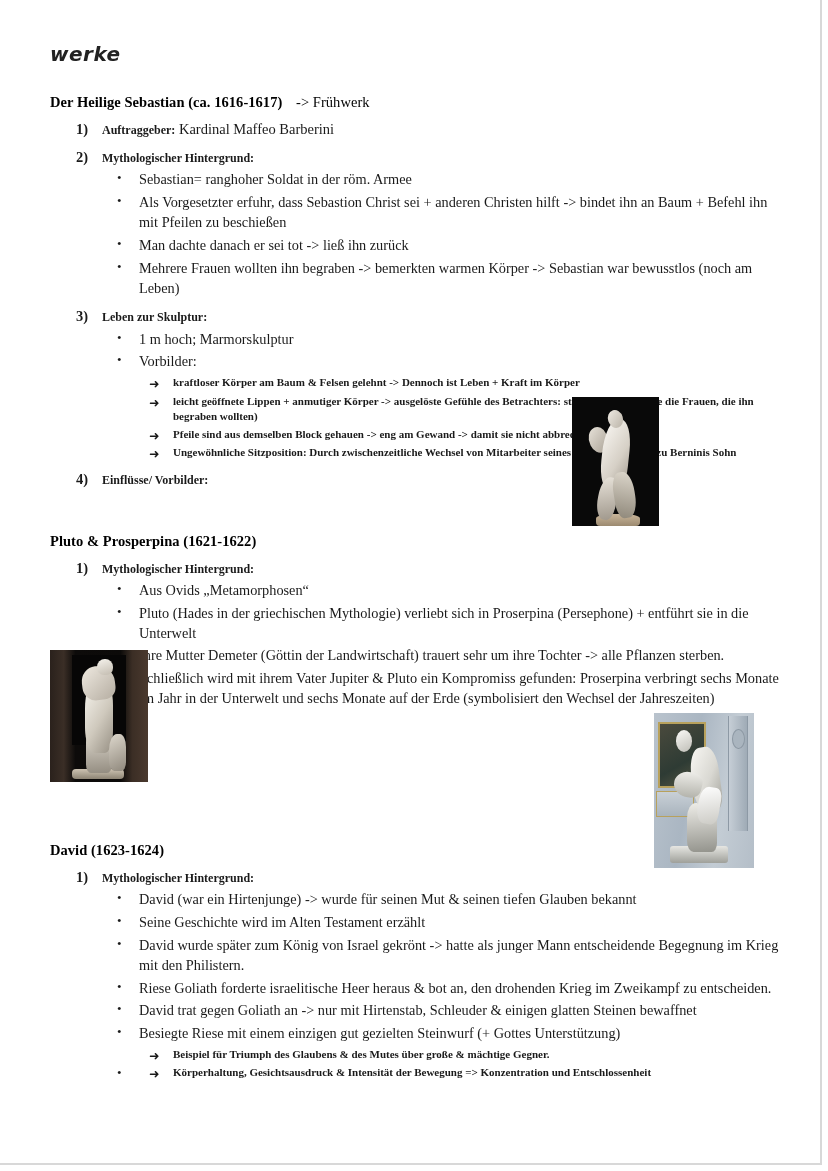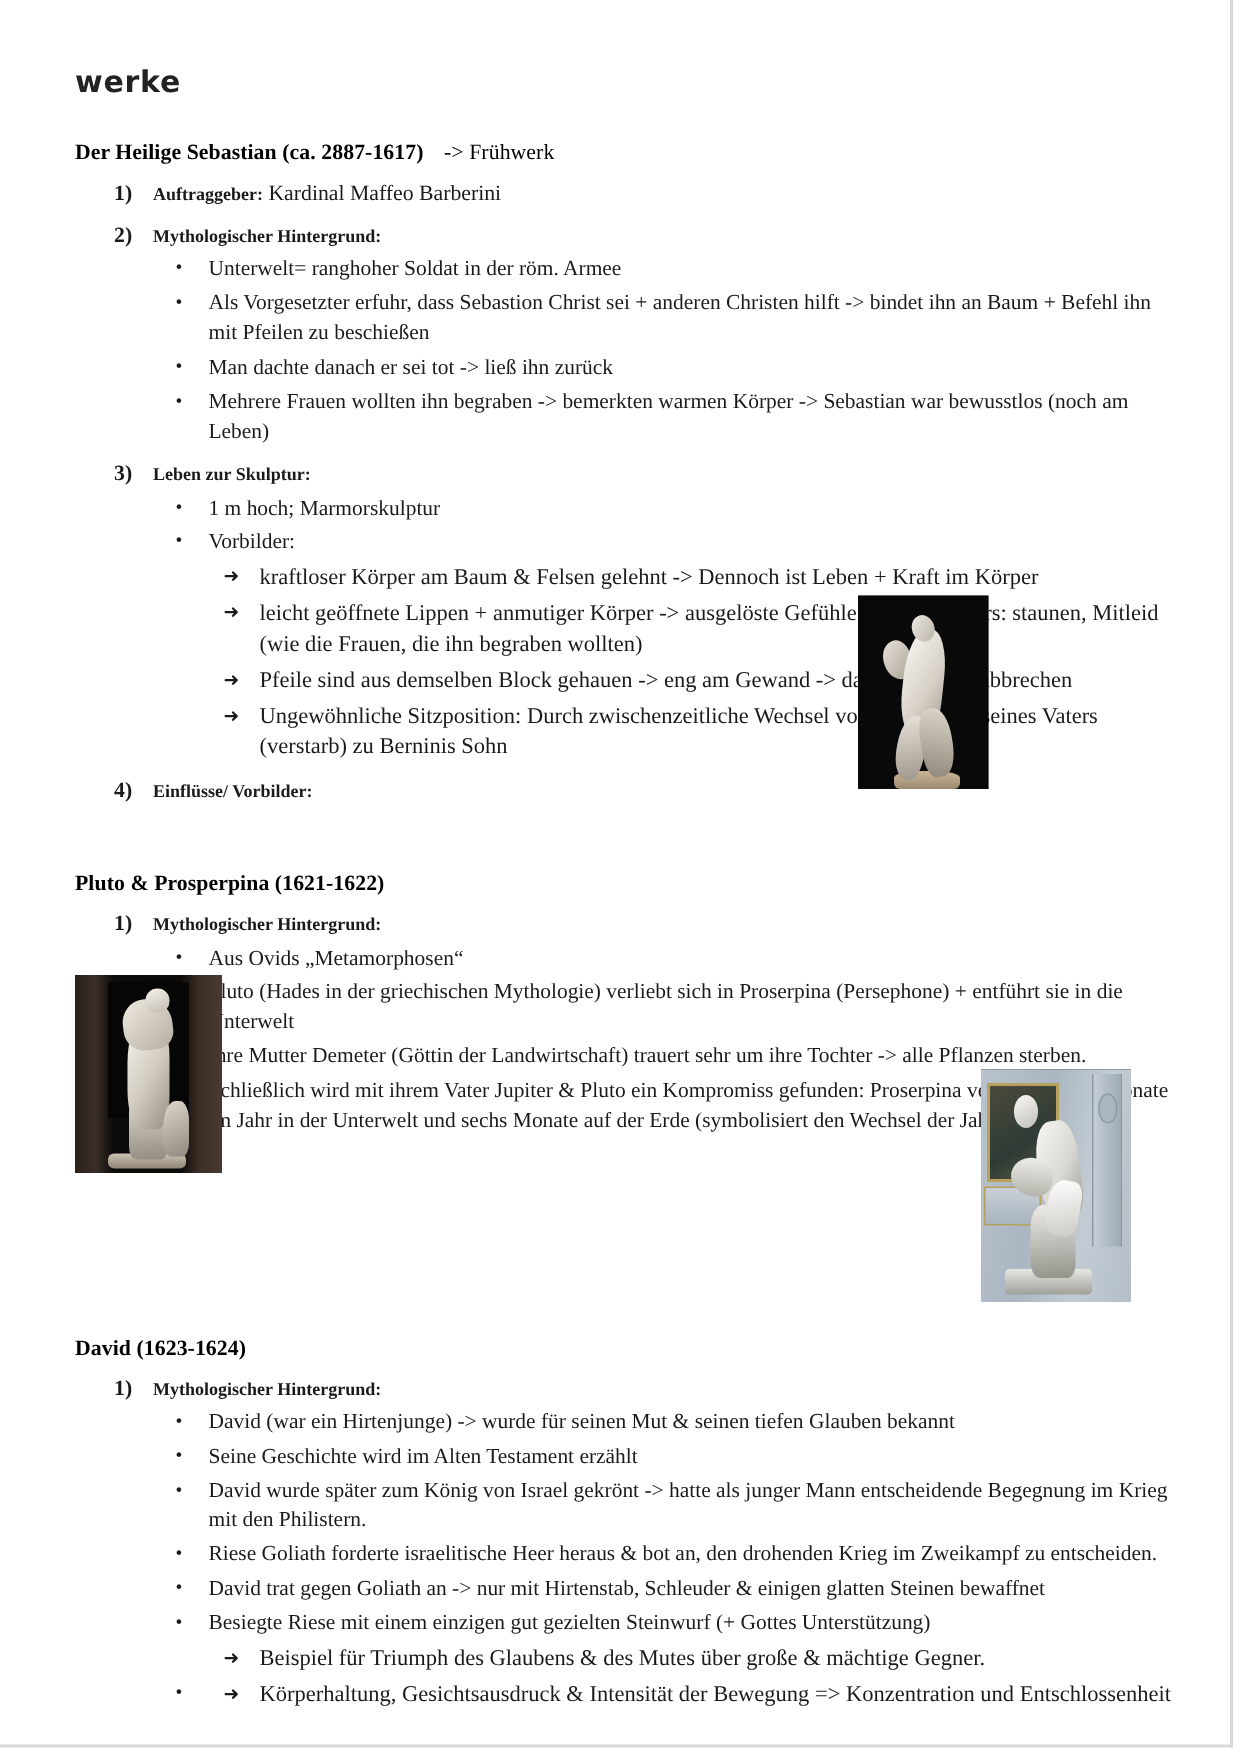--- a/index.html
+++ b/index.html
@@ -36,20 +36,21 @@
   .doc-title {
     font-family: "DejaVu Sans", sans-serif;
     font-size: 20px;
     font-weight: 600;
     letter-spacing: 0.5px;
     color: #222;
     margin: 0 0 30px 0;
     line-height: 1;
     text-transform: lowercase;
     font-variant: normal;
+    font-style: italic;
   }
 
   
   .sec-head {
     font-size: 14.5px;
     font-weight: bold;
     color: #000;
     margin: 0;
     letter-spacing: 0.05px;
   }
@@ -108,22 +109,23 @@
   
   .lvl3 {
     margin: 2px 0 0 0;
     padding: 0;
     list-style: none;
   }
   .lvl3 > li {
     position: relative;
     padding-left: 38px;
     margin-top: 3px;
-    font-size: 15px;
+    font-size: 11px;
     line-height: 1.39;
+    font-weight: bold;
   }
   .lvl3 > li::before {
     content: "\279C";
     position: absolute;
     left: 12px;
     top: 0px;
     font-family: "DejaVu Sans", sans-serif;
     font-size: 12.5px;
     font-weight: bold;
     line-height: 1.5;
@@ -331,35 +333,35 @@
 </head>
 <body>
 
 <div class="page">
 
   <div class="content">
 
     <h1 class="doc-title">Werke</h1>
 
     <div class="sec-head">
-      <span>Der Heilige Sebastian (ca. 2887-1617)</span><span class="light"> -&gt; Frühwerk</span>
+      <span>Der Heilige Sebastian (ca. 1616-1617)</span><span class="light"> -&gt; Frühwerk</span>
     </div>
 
     <ol class="lvl1">
 
       <li>
         <span class="num">1)</span>
         <span class="t">Auftraggeber:</span><span> Kardinal Maffeo Barberini</span>
       </li>
 
       <li>
         <span class="num">2)</span>
         <span class="t">Mythologischer Hintergrund:</span>
         <ul class="lvl2">
-          <li>Unterwelt= ranghoher Soldat in der röm. Armee</li>
+          <li>Sebastian= ranghoher Soldat in der röm. Armee</li>
           <li>Als Vorgesetzter erfuhr, dass Sebastion Christ sei + anderen Christen hilft -&gt; bindet ihn an Baum + Befehl ihn mit Pfeilen zu beschießen</li>
           <li>Man dachte danach er sei tot -&gt; ließ ihn zurück</li>
           <li>Mehrere Frauen wollten ihn begraben -&gt; bemerkten warmen Körper -&gt; Sebastian war bewusstlos (noch am Leben)</li>
         </ul>
       </li>
 
       <li>
         <span class="num">3)</span>
         <span class="t">Leben zur Skulptur:</span>
         <ul class="lvl2">

